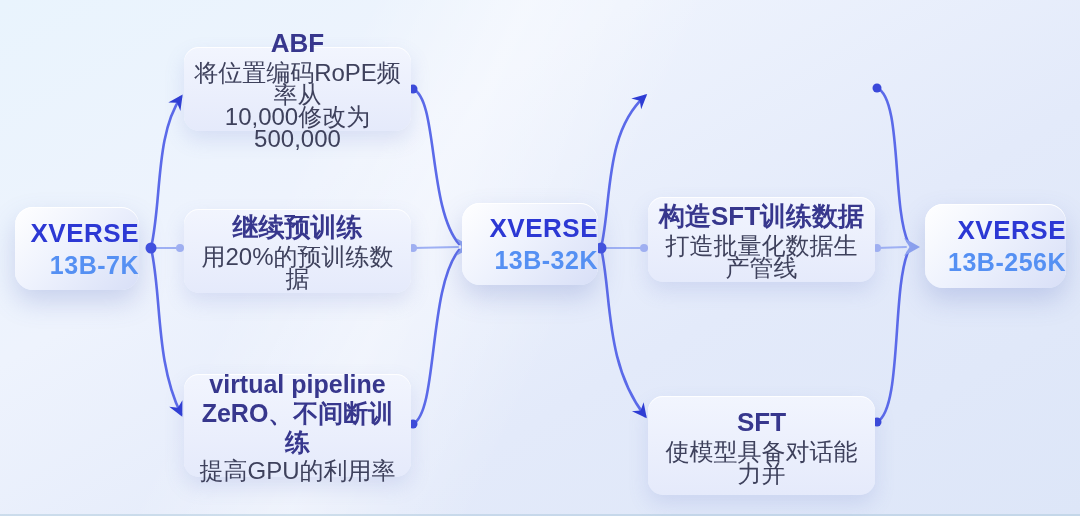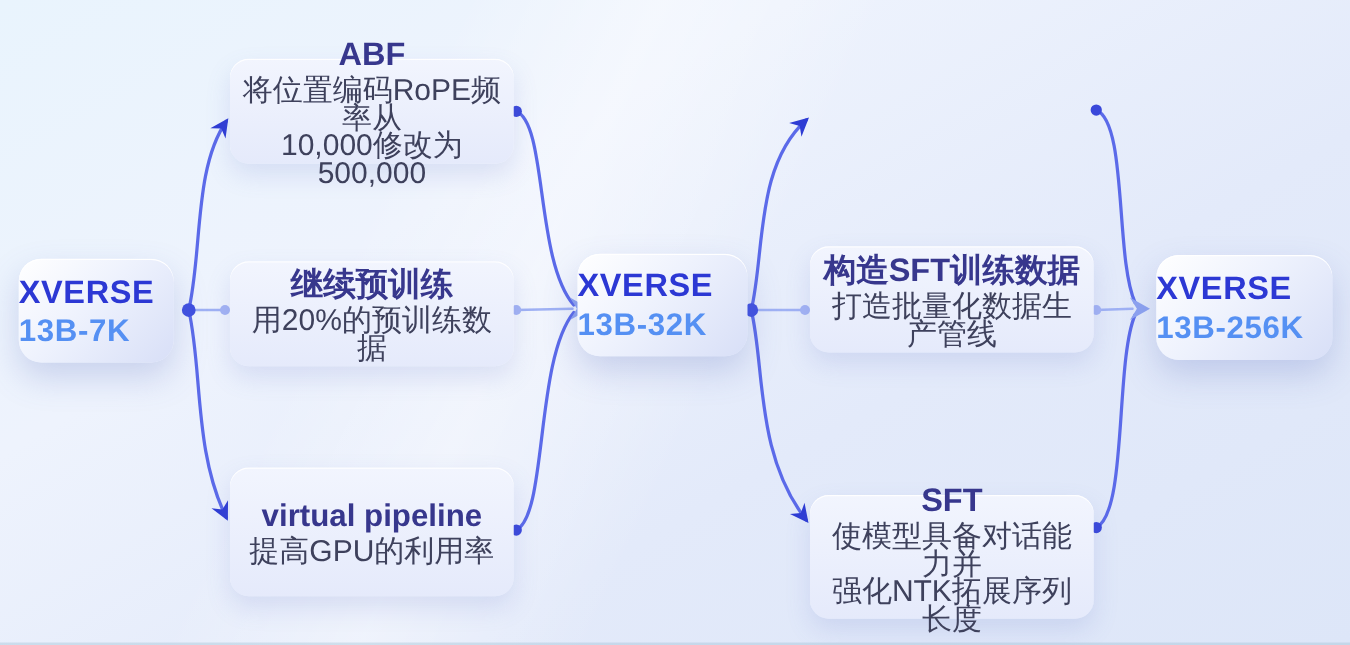--- a/index.html
+++ b/index.html
@@ -16,21 +16,21 @@
   }
   .canvas::after {
     content:""; position:absolute; left:0; right:0; bottom:0; height:2px;
     background:rgba(150,185,205,.35);
   }
   svg.connectors { position:absolute; left:0; top:0; width:1080px; height:516px; }
 
   
   .node {
     position:absolute; display:flex; flex-direction:column;
-    align-items:flex-start; justify-content:center; gap:1px;
+    align-items:flex-end; justify-content:center; gap:1px;
     border-radius:18px;
     background:linear-gradient(135deg, #ffffff 0%, #eef2fd 45%, #d8dff7 100%);
     box-shadow:0 12px 26px rgba(90,110,190,.25), inset 0 1px 0 #ffffff;
   }
   .node-left   { left:15px;  top:207px; width:124px; height:83px; }
   .node-center { left:462px; top:203px; width:136px; height:82px; }
   .node-right  { left:925px; top:204px; width:141px; height:84px; }
   .node-title   { font-size:26px; font-weight:bold; color:#2c38d4; letter-spacing:.5px; line-height:31px; }
   .node-version { font-size:25px; font-weight:bold; color:#5590f3; letter-spacing:.5px; line-height:30px; }
 
@@ -125,33 +125,33 @@
   </div>
   <div class="box box-s1 box-pre">
     <div class="box-title">继续预训练</div>
     <div class="box-desc">
       <div>用20%的预训练数据</div>
     </div>
   </div>
   <div class="box box-s1 box-vp">
     <div class="box-title small">
       <div>virtual pipeline</div>
+      <div>ZeRO、不间断训练</div>
     </div>
     <div class="box-desc">
       <div>提高GPU的利用率</div>
     </div>
   </div>
 
   <div class="box box-s2 box-sft-data">
     <div class="box-title">构造SFT训练数据</div>
     <div class="box-desc">
       <div>打造批量化数据生产管线</div>
     </div>
   </div>
   <div class="box box-s2 box-sft">
     <div class="box-title">SFT</div>
     <div class="box-desc">
       <div>使模型具备对话能力并</div>
-      <div>强化NTK拓展序列长度</div>
     </div>
   </div>
 
 </div>
 
 </body></html>

